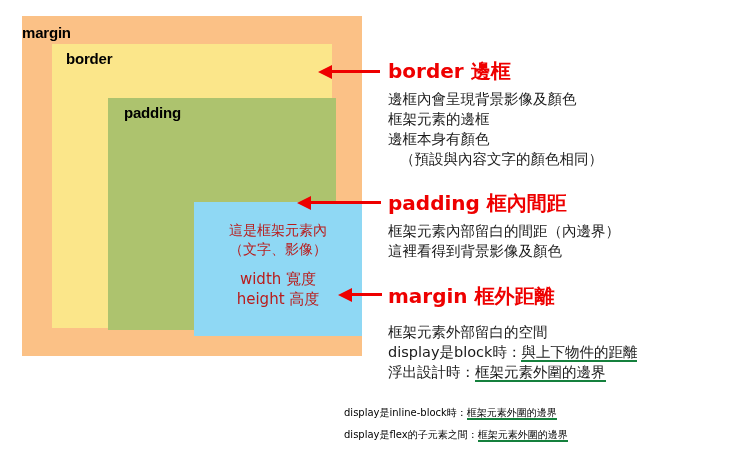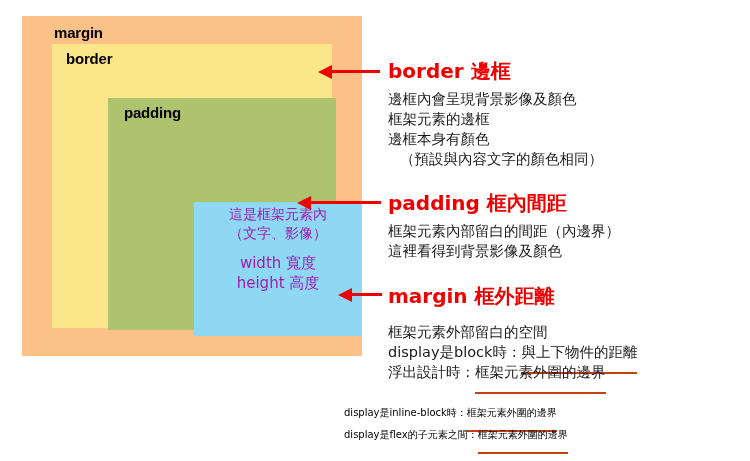--- a/index.html
+++ b/index.html
@@ -21,29 +21,29 @@
   .band-content{left:86px;top:104px;width:168px;height:134px;background:#8fd8f4;}
 
   .band-label{
     position:absolute;
     font-weight:bold;
     font-size:15px;
     color:#000;
     white-space:nowrap;
     letter-spacing:-0.2px;
   }
-  .lbl-margin{left:32px;top:8px;}
+  .lbl-margin{left:0;top:8px;}
   .lbl-border{left:14px;top:6px;}
   .lbl-padding{left:16px;top:6px;}
 
   .content-text{
     position:absolute;left:0;top:0;width:168px;
     text-align:center;
-    color:#a21caf;
-    padding-top:3px;
+    color:#b91c1c;
+    padding-top:19px;
     box-sizing:border-box;
   }
   .content-text .cn{
     font-size:14px;line-height:19px;
     font-family:"DejaVu Sans",sans-serif;
     display:block;
   }
   .content-text .bold{
     font-size:15px;line-height:20px;font-weight:normal;
     font-family:"DejaVu Sans",sans-serif;
@@ -89,22 +89,22 @@
   .indent{padding-left:12px;}
 
   .note-border{top:58px;}
   .note-padding{top:190px;}
   .note-margin{top:283px;}
 
   .note-margin .note-body{padding-top:8px;}
 
   
   .ul{
-    border-bottom:2px solid #c2410c;
-    padding-bottom:12px;
+    border-bottom:2px solid #15803d;
+    padding-bottom:0px;
   }
 
   
   .bottom-lines{
     position:absolute;left:344px;top:402px;
     font-family:"DejaVu Sans",sans-serif;
     font-size:10px;line-height:22px;color:#000000;
     white-space:nowrap;
   }
   .bottom-lines div{white-space:nowrap;}

